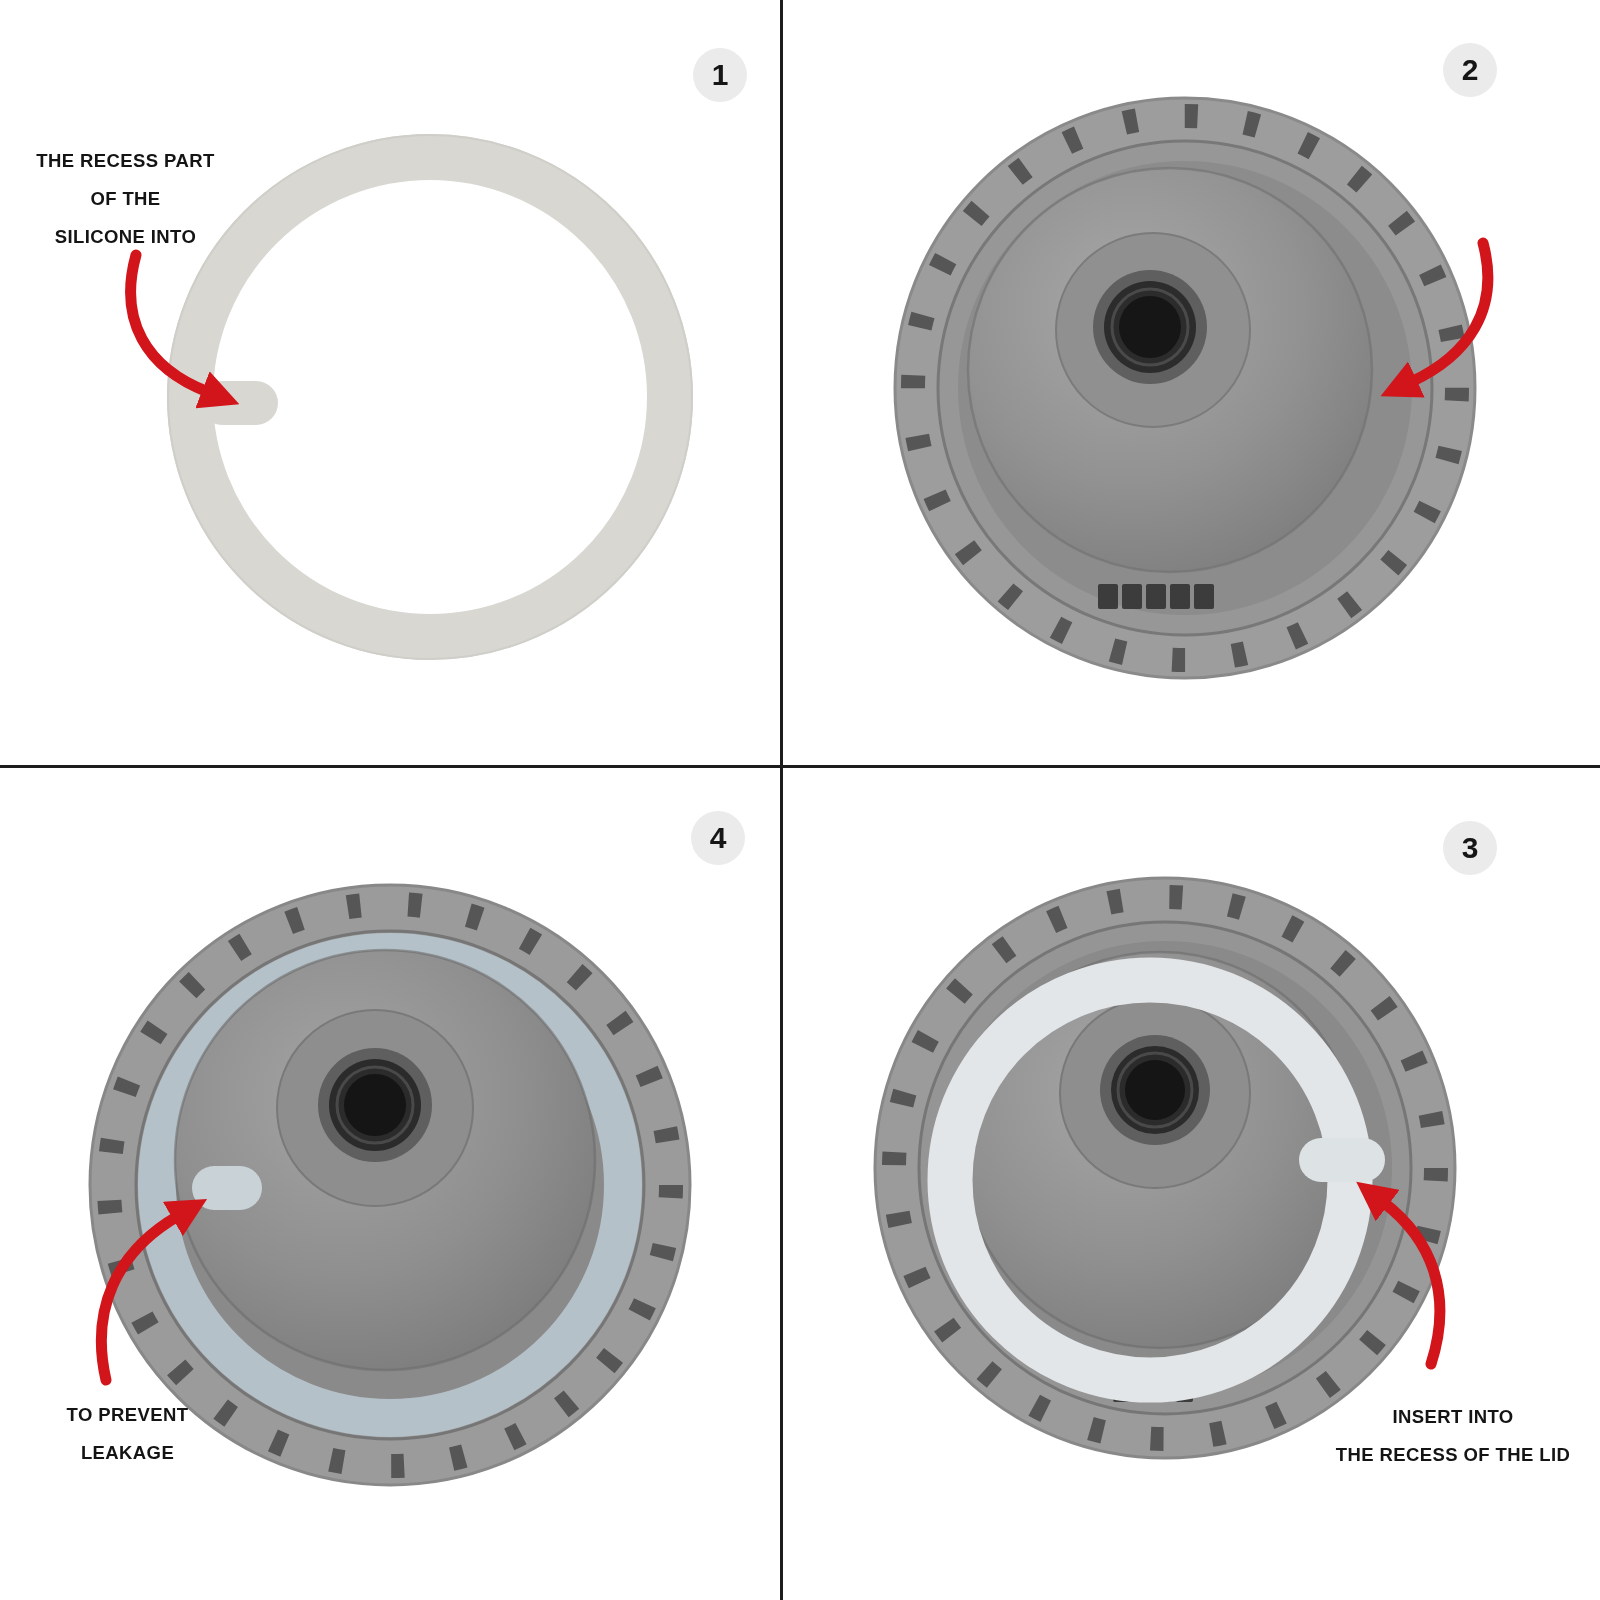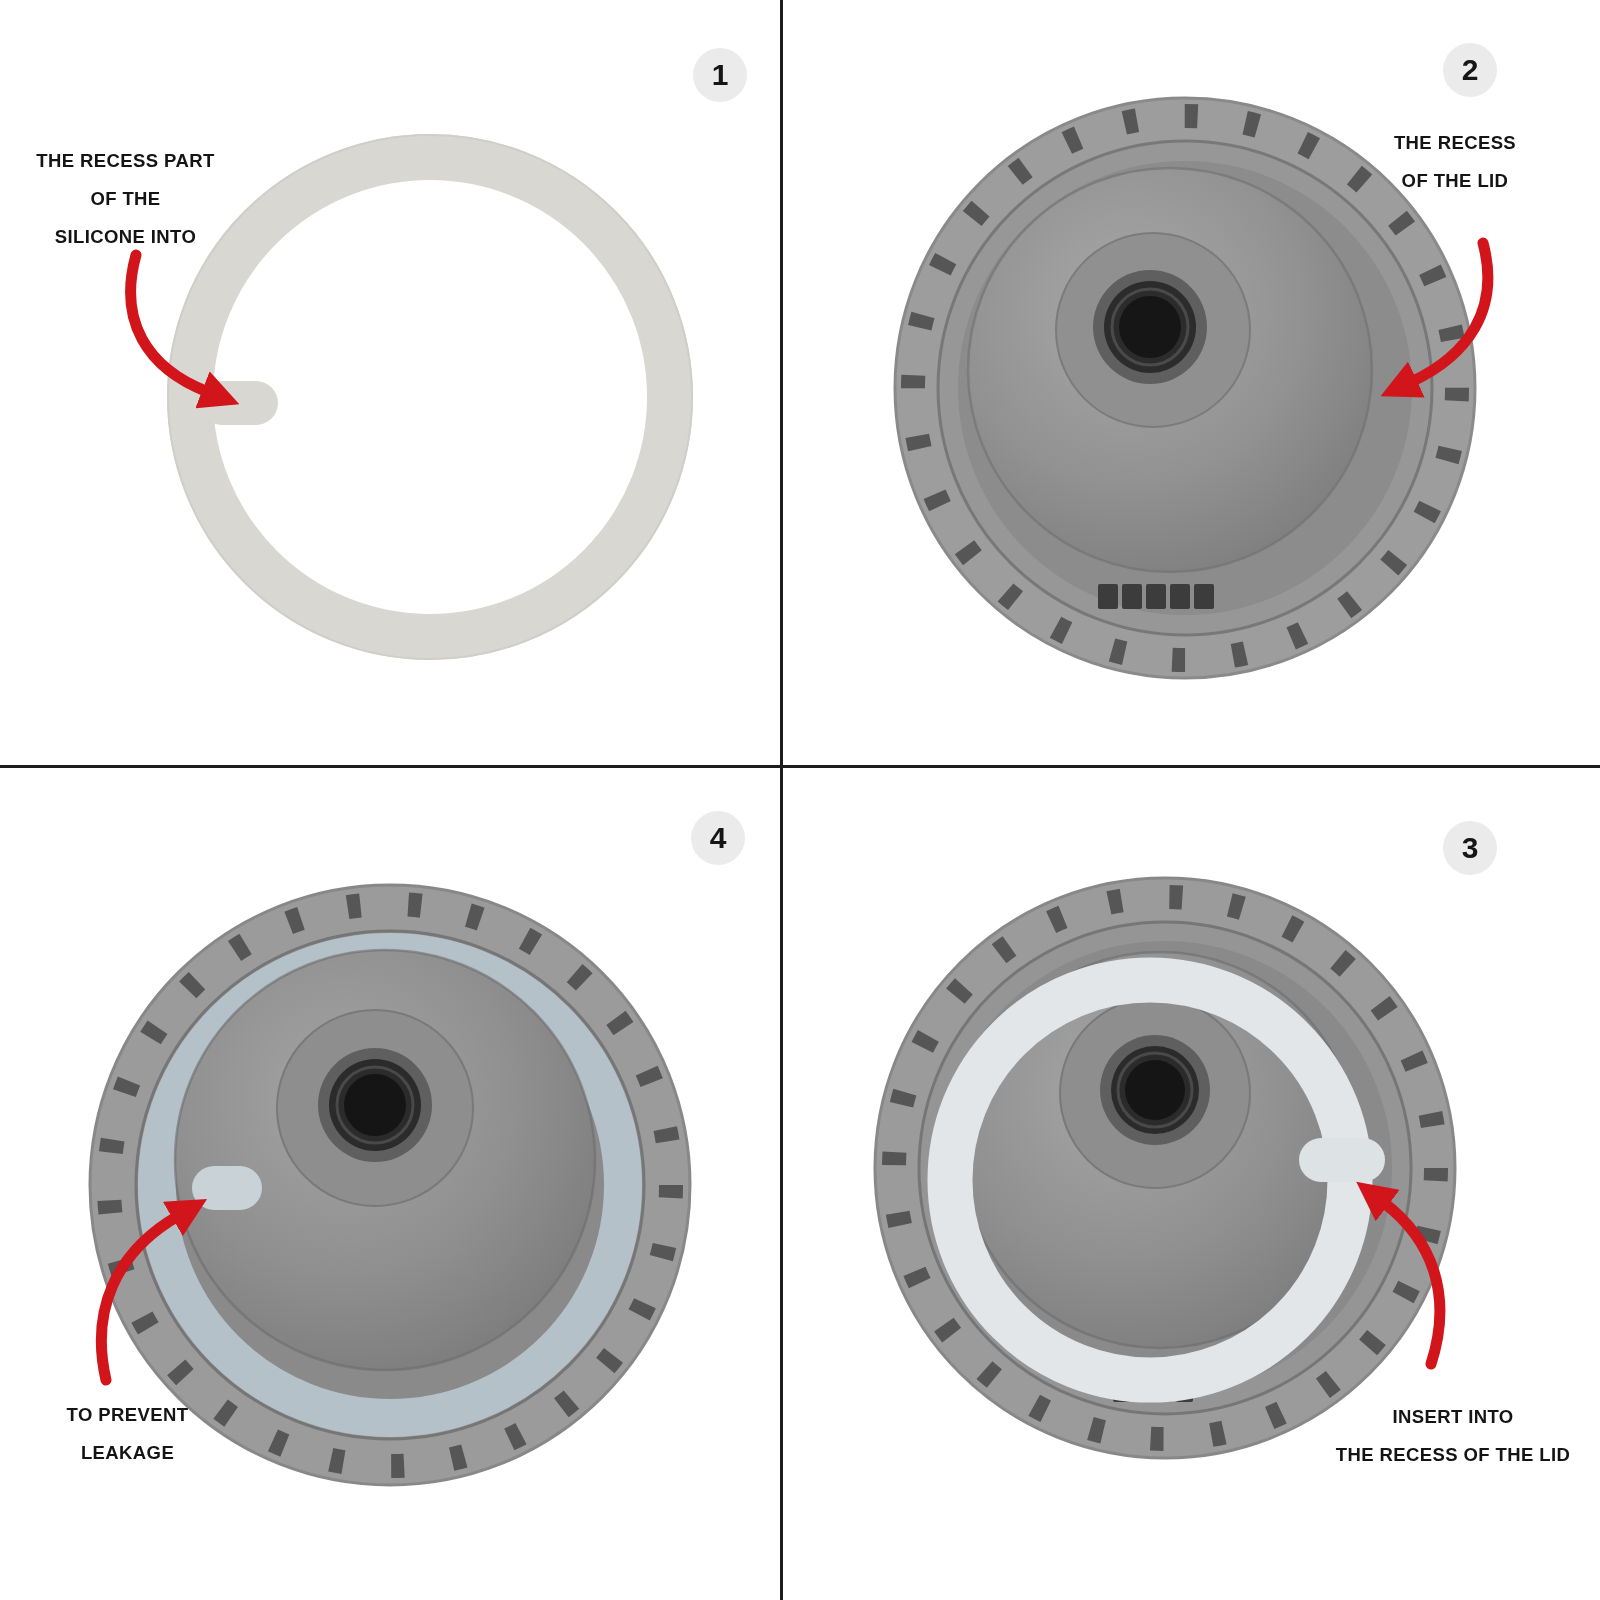--- a/index.html
+++ b/index.html
@@ -90,24 +90,20 @@
           <rect x="315" y="584" width="20" height="25" rx="2"></rect>
           <rect x="339" y="584" width="20" height="25" rx="2"></rect>
           <rect x="363" y="584" width="20" height="25" rx="2"></rect>
           <rect x="387" y="584" width="20" height="25" rx="2"></rect>
           <rect x="411" y="584" width="20" height="25" rx="2"></rect>
         </g>
       </g>
       <path d="M 700 243 C 718 310, 684 356, 628 382" fill="none" stroke="#d2151b" stroke-width="11" stroke-linecap="round" marker-end="url(#ah2)"></path>
     </svg>
     <div class="badge" style="left:660px; top:43px;">2</div>
-    <div class="label" style="left:557px; top:124px; width:230px;">
-      <div>THE RECESS</div>
-      <div>OF THE LID</div>
-    </div>
   </div>
 
   <div class="quad" id="q4">
     <svg viewBox="0 0 780 832" width="780" height="832">
       <defs>
         <radialGradient id="domeg4" cx="0.40" cy="0.35" r="0.85">
           <stop offset="0" stop-color="#a4a4a4"></stop>
           <stop offset="0.5" stop-color="#8f8f8f"></stop>
           <stop offset="0.85" stop-color="#7b7b7b"></stop>
           <stop offset="1" stop-color="#727272"></stop>

